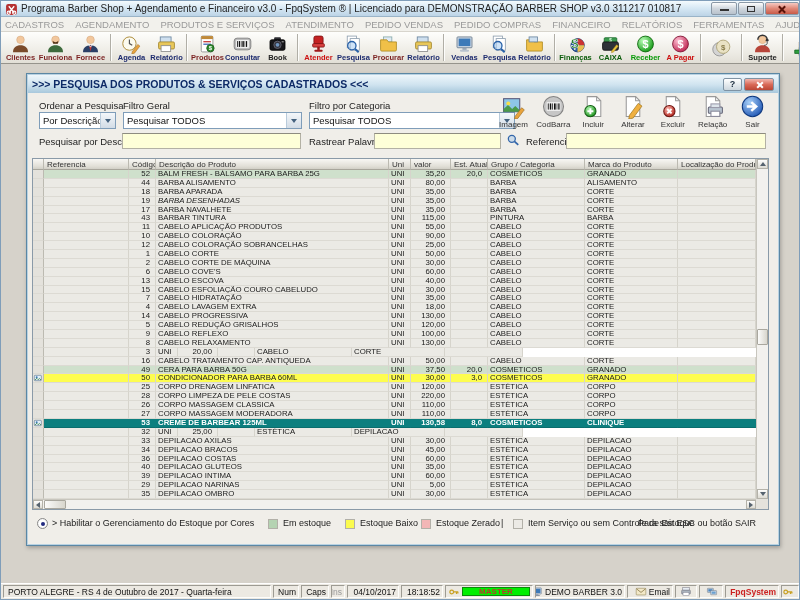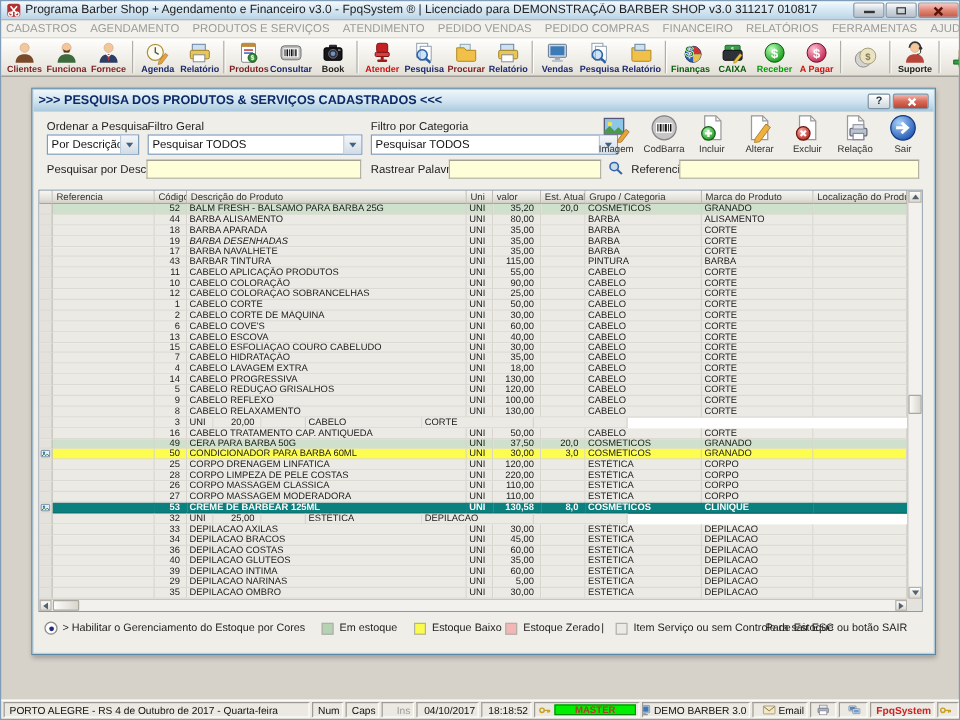--- a/index.html
+++ b/index.html
@@ -1056,21 +1056,21 @@
   <div class="statusbar" id="statusbar">
       <div class="seg left" style="flex: 1 1 0%;">
         <span>PORTO ALEGRE - RS  4 de Outubro de 2017 - Quarta-feira</span>
       </div>
       <div class="seg" style="width: 26px;">
         <span>Num</span>
       </div>
       <div class="seg" style="width: 28px;">
         <span>Caps</span>
       </div>
-      <div class="seg muted" style="width: 27px;">
+      <div class="seg muted" style="width: 14px;">
         <span>Ins</span>
       </div>
       <div class="seg" style="width: 52px;">
         <span>04/10/2017</span>
       </div>
       <div class="seg" style="width: 42px;">
         <span>18:18:52</span>
       </div>
       <div class="seg" style="width: 88px;">
         <span class="sicon"><svg viewBox="0 0 24 24" width="100%" height="100%">

